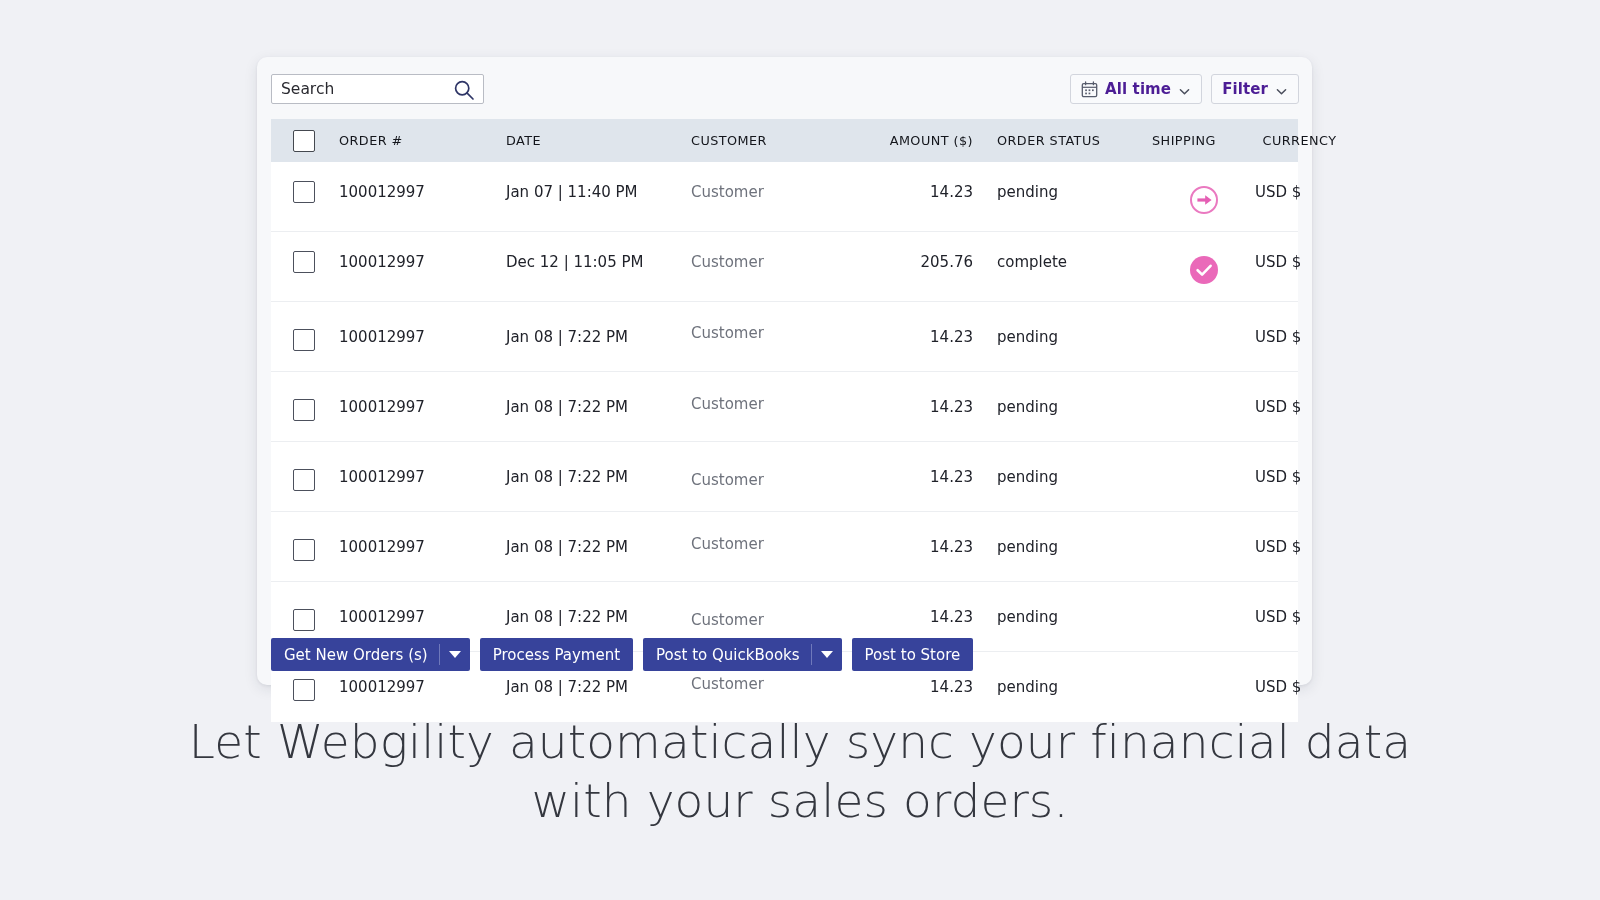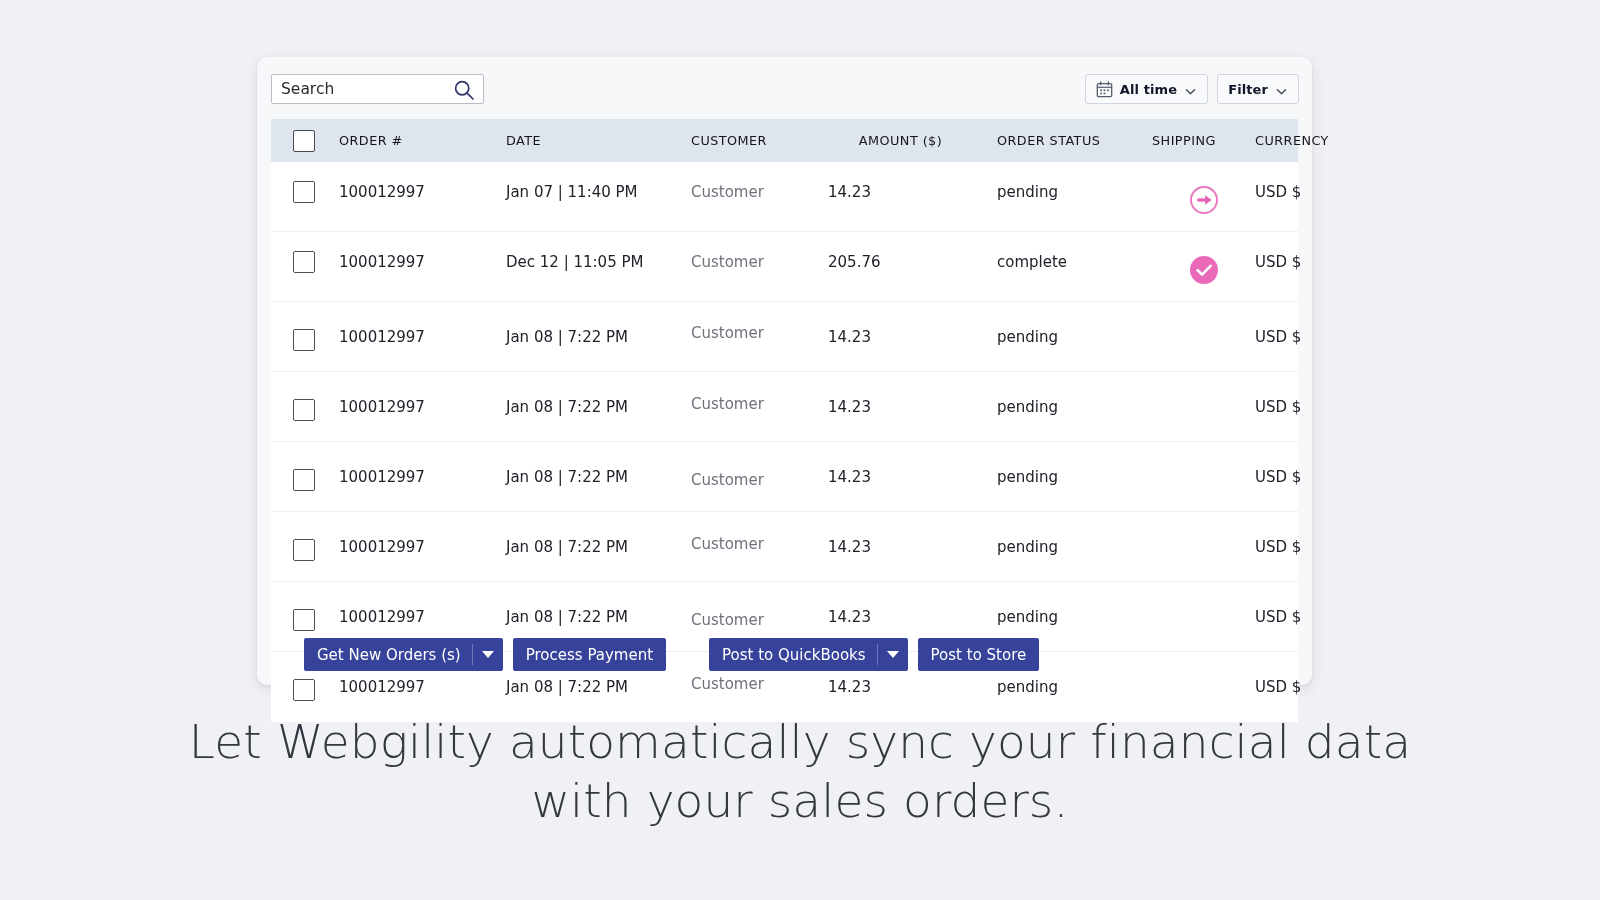--- a/index.html
+++ b/index.html
@@ -89,22 +89,22 @@
     border: 1px solid #d2d5dd;
     border-radius: 3px;
     display: flex;
     align-items: center;
     gap: 7px;
     padding: 0 10px;
     box-sizing: border-box;
     cursor: pointer;
   }
   .tb-btn .label {
-    font-size: 13px;
-    color: #0f172a;
+    font-size: 15px;
+    color: #4c1d95;
     font-weight: 600;
     letter-spacing: 0.1px;
     white-space: nowrap;
   }
   .cal-icon { width: 17px; height: 17px; display:block; }
   .chev { width: 13px; height: 13px; display:block; }
 
   
   .table {
     position: absolute;
@@ -136,30 +136,30 @@
     border-bottom: 1px solid #eceef1;
     box-sizing: border-box;
   }
   .trow:last-child { border-bottom: none; }
 
   
   .c-check  { width: 66px;  flex: none; display:flex; align-items:center; justify-content:center; }
   .c-order  { width: 167px; flex: none; padding-left: 2px; }
   .c-date   { width: 185px; flex: none; }
   .c-cust   { width: 137px; flex: none; }
-  .c-amt    { width: 145px; flex: none; }
+  .c-amt    { width: 145px; flex: none; text-align: right; }
   .c-status { width: 135px; flex: none; padding-left: 24px; box-sizing: border-box;}
   .c-ship   { width: 103px; flex: none; display:flex; align-items:center; justify-content:center;padding-left:44px;}
   .c-curr   { width: 89px;  flex: none; text-align: left; }
 
   .thead .c-order  { padding-left: 2px; }
-  .thead .c-amt    { text-align: center; }
+  .thead .c-amt    { text-align: right; }
   .thead .c-status { padding-left: 24px; }
   .thead .c-ship   { display:block; }
-  .thead .c-curr   { text-align: left; }
+  .thead .c-curr   { text-align: center; }
 
   .cell {
     font-size: 15px;
     color: #20222a;
     font-weight: 400;
     white-space: nowrap;
   }
   .cell.grey  { color: #6e727c; }
 
   .cb {
@@ -197,21 +197,21 @@
     border: none;
     border-radius: 2px;
     display: flex;
     align-items: center;
     font-family: "DejaVu Sans", "Liberation Sans", sans-serif;
     font-size: 15px;
     padding: 0 13px;
     cursor: pointer;
     white-space: nowrap;
   }
-  .btn.split { padding-right: 0; margin-left: 33px; }
+  .btn.split { padding-right: 0; }
   .btn .split-divider {
     width: 1px;
     height: 21px;
     background: #6f79bb;
     margin: 0 0 0 11px;
   }
   .btn .caret-wrap {
     width: 30px;
     display: flex;
     align-items: center;

